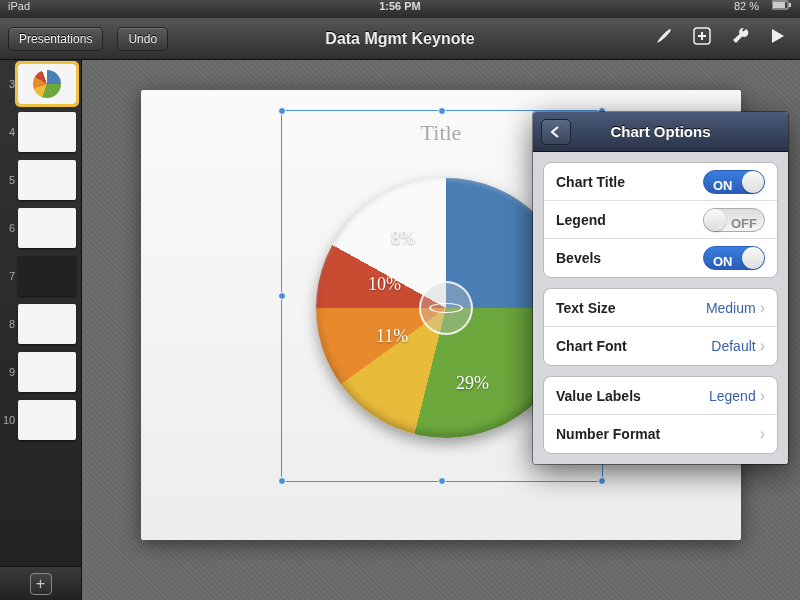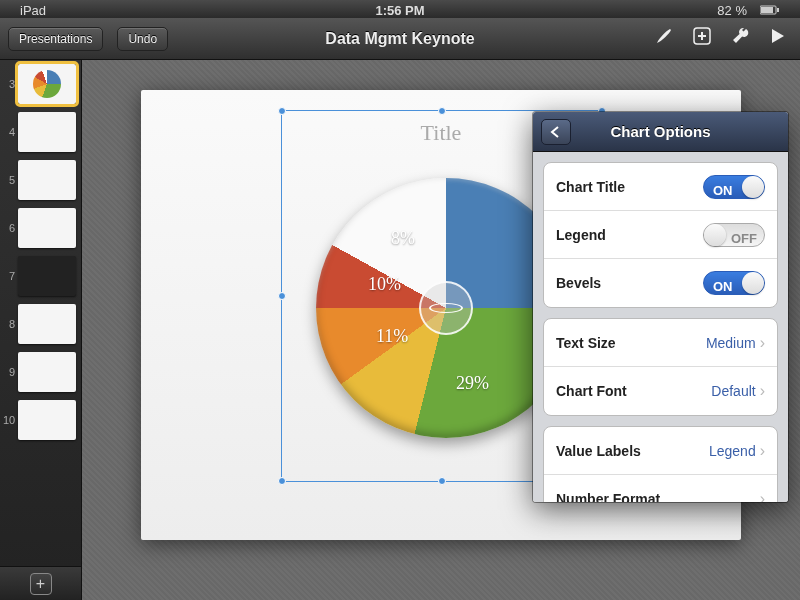--- a/index.html
+++ b/index.html
@@ -1,17 +1,17 @@
 <!DOCTYPE html>
 <html><head>
 <meta charset="utf-8">
 <style>
 *{margin:0;padding:0;box-sizing:border-box;font-family:-apple-system,Helvetica,Arial,sans-serif}
 body{width:800px;height:600px;overflow:hidden;background:#6a6a6a}
-.statusbar{height:18px;background:linear-gradient(#4a4a4a,#2a2a2a);display:flex;align-items:flex-end;color:#ddd;font-size:13px;padding:0 20px;justify-content:space-between}
+.statusbar{height:18px;background:linear-gradient(#4a4a4a,#2a2a2a);display:flex;align-items:flex-start;color:#ddd;font-size:11px;padding:0 8px;justify-content:space-between}
 .statusbar .center{position:absolute;left:50%;transform:translateX(-50%);font-weight:bold}
 .sb-right{display:flex;align-items:center;gap:13px}
 .toolbar{height:42px;background:linear-gradient(#555,#2f2f2f);border-bottom:1px solid #111;display:flex;align-items:center;padding:0 8px;position:relative}
 .tb-left{display:flex;gap:14px}
 .tb-btn{background:linear-gradient(#5a5a5a,#3a3a3a);border:1px solid #222;border-radius:5px;color:#eee;font-size:12px;padding:4px 10px;text-shadow:0 -1px 0 #000;box-shadow:inset 0 1px 0 rgba(255,255,255,.15)}
 .tb-title{position:absolute;left:50%;transform:translateX(-50%);color:#eee;font-weight:bold;font-size:16px;text-shadow:0 -1px 0 #000}
 .tb-right{margin-left:auto;display:flex;gap:18px;align-items:center;padding-right:6px}
 .tb-icon{color:#eee;font-size:18px;text-shadow:0 -1px 0 #000;cursor:pointer}
 .content{display:flex;height:540px}
 .sidebar{width:82px;background:linear-gradient(#333,#222);border-right:1px solid #111;display:flex;flex-direction:column;overflow:hidden}
@@ -35,21 +35,21 @@
 .rotate-ctrl{position:absolute;top:50%;left:50%;transform:translate(-50%,-50%);width:54px;height:54px;border-radius:50%;border:2px solid rgba(255,255,255,.85);background:rgba(200,200,200,.35);display:flex;align-items:center;justify-content:center}
 .rotate-ctrl::before{content:"";width:30px;height:16px;border:2px solid rgba(255,255,255,.95);border-radius:50%;transform:rotateX(60deg)}
 .slice-label{position:absolute;color:#fff;font-size:18px;font-family:Georgia,serif;text-shadow:0 1px 2px rgba(0,0,0,.4)}
 .popover{position:absolute;top:52px;right:12px;width:255px;background:linear-gradient(#e8e8e8,#d8d8d8);border-radius:3px;box-shadow:0 8px 30px rgba(0,0,0,.6),0 0 0 1px rgba(0,0,0,.4);overflow:hidden;z-index:10}
 .popover::before{content:"";position:absolute;top:-8px;left:52px;width:0;height:0;border-left:9px solid transparent;border-right:9px solid transparent;border-bottom:9px solid #3a4a63}
 .pop-header{height:40px;background:linear-gradient(#4a5a78,#2a3448);color:#fff;display:flex;align-items:center;justify-content:center;position:relative;border-bottom:1px solid #111}
 .pop-back{position:absolute;left:8px;width:30px;height:26px;background:linear-gradient(#5a6a88,#3a4458);border-radius:5px;display:flex;align-items:center;justify-content:center;color:#fff;border:1px solid #1a2030}
 .pop-title{font-weight:bold;font-size:15px;text-shadow:0 -1px 0 #000}
 .pop-body{max-height:350px;overflow:auto;background:#d5d7db}
 .group{margin:10px;background:#fff;border-radius:8px;border:1px solid #bbb;overflow:hidden}
-.row{height:48px;display:flex;align-items:center;padding:8px 12px;border-bottom:1px solid #ddd;font-size:14px}
+.row{height:38px;display:flex;align-items:center;padding:8px 12px;border-bottom:1px solid #ddd;font-size:14px}
 .row:last-child{border-bottom:none}
 .row-label{color:#222;font-weight:bold;flex:1}
 .row-value{color:#3a5fa8;font-size:14px;margin-right:4px}
 .chevron{color:#bbb;font-size:16px}
 .toggle{width:62px;height:24px;border-radius:12px;position:relative;font-size:13px;font-weight:bold;display:flex;align-items:flex-end;border:1px solid #aaa}
 .toggle.on{background:linear-gradient(#3a7de0,#2a5db8);color:#fff;justify-content:flex-start;padding-left:9px;border-color:#2a5db8}
 .toggle.off{background:linear-gradient(#ddd,#f5f5f5);color:#888;justify-content:flex-end;padding-right:7px}
 .toggle::after{content:"";position:absolute;width:22px;height:22px;border-radius:50%;background:linear-gradient(#fafafa,#ddd);top:0;box-shadow:0 1px 2px rgba(0,0,0,.3)}
 .toggle.on::after{right:0}.toggle.off::after{left:0}
 .slider-row{height:38px;display:flex;align-items:center;padding:0 12px}

